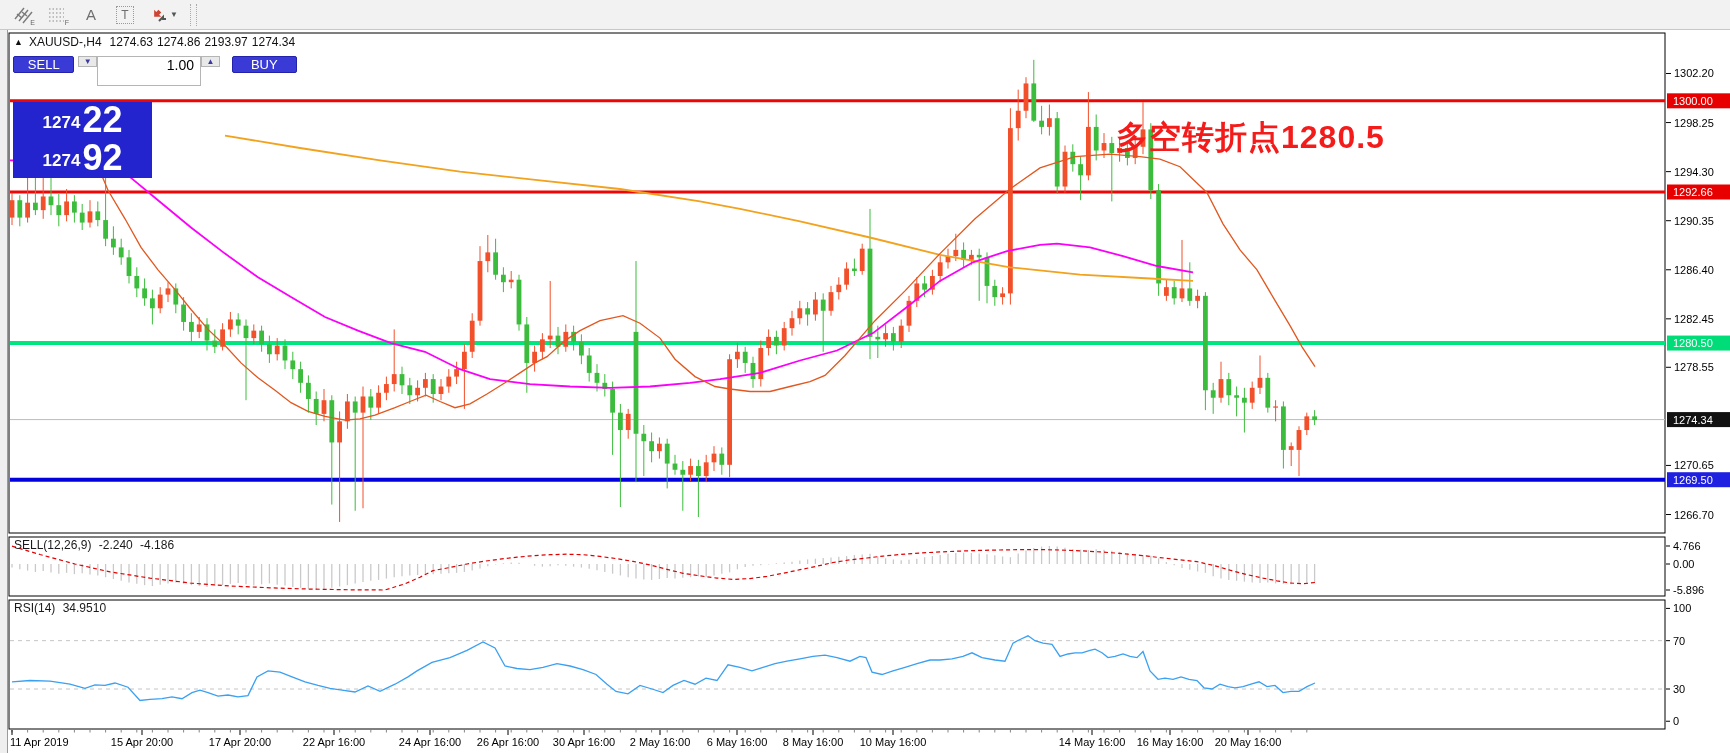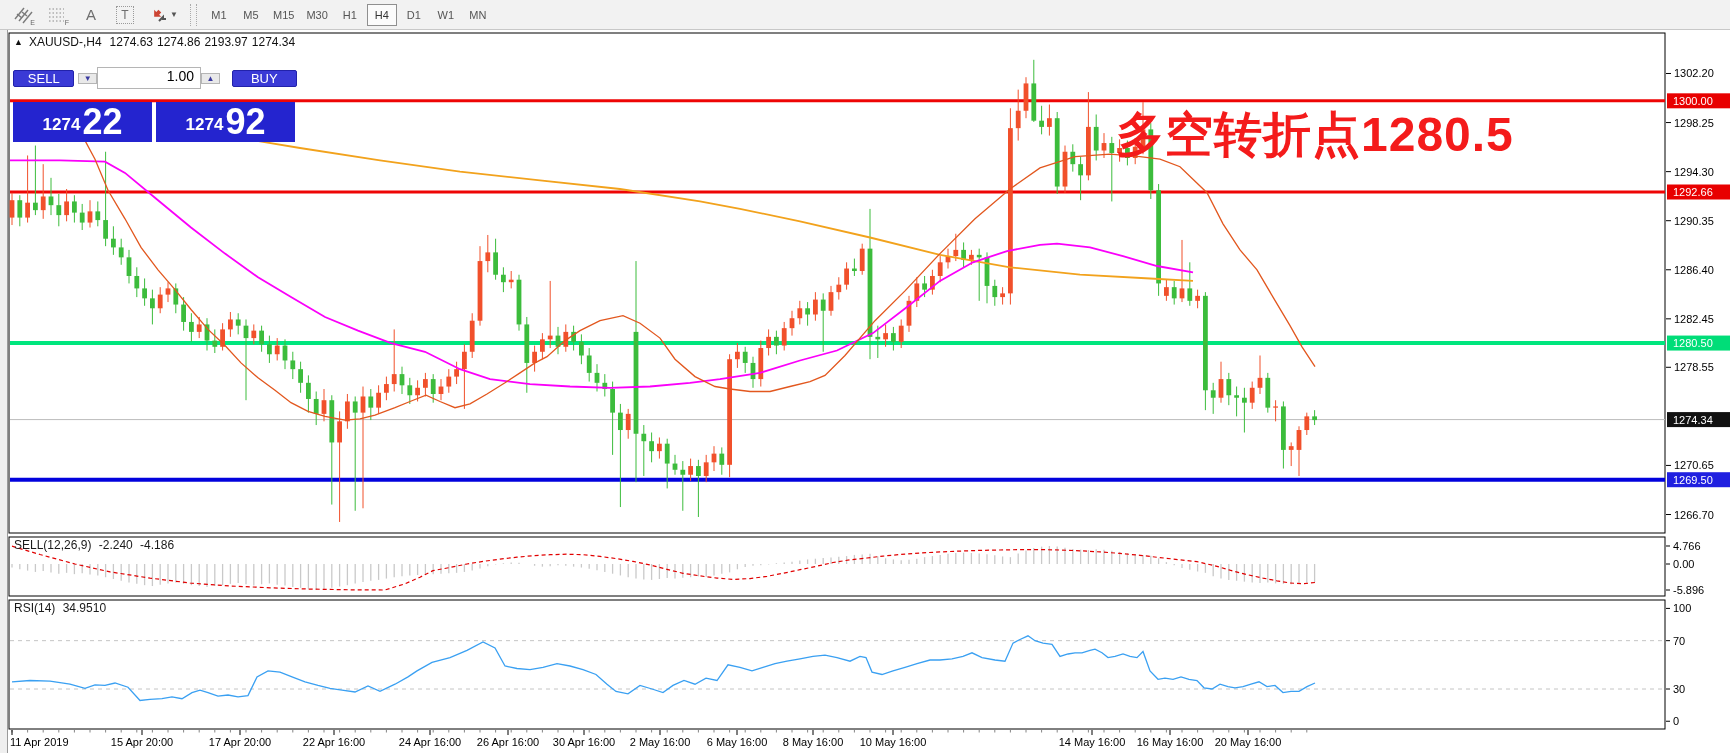--- a/index.html
+++ b/index.html
@@ -29,37 +29,37 @@
   
   .chart-window { position:absolute; left:8px; top:30px; width:1722px; height:723px; background:#fff; }
   .chart-window svg { position:absolute; left:0; top:0; }
 
   .symbol-header { position:absolute; left:6px; top:5px; font-size:12px; color:#111;
                    display:flex; gap:8px; align-items:center; white-space:nowrap; }
   .symbol-header .tri { font-size:9px; color:#111; margin-right:-2px; }
 
   
   .trade-panel { position:absolute; left:5px; top:26px; width:284px; }
-  .trade-row1 { display:flex; height:44px; align-items:center; }
+  .trade-row1 { display:flex; height:44px; align-items:flex-start; }
   .btn-blue { background:#3a3ad6; color:#fff; border:1px solid #2222aa; border-radius:2px;
               font-size:13px; display:flex; align-items:center; justify-content:center; }
   .sell-btn { width:63px; margin-right:4px; }
   .buy-btn  { width:67px; margin-left:12px; }
   .spin-btn { width:19px; background:#e9e9e9; border:1px solid #b5b5b5; color:#3a3aa0;
               font-size:8px; display:flex; align-items:center; justify-content:center; }
   .vol-input { width:104px; background:#fff; border:1px solid #b5b5b5; font-size:14px; color:#000;
-               text-align:right; padding:0 6px 4px 0; font-family:"Liberation Sans",sans-serif; }
-  .trade-row2 { display:flex; margin-top:2px; height:40px; }
+               text-align:right; padding:0 6px 12px 0; font-family:"Liberation Sans",sans-serif; }
+  .trade-row2 { display:flex; margin-top:2px; height:40px;flex-direction:column; }
   .price-box { width:139px; background:#2424cf; color:#fff; display:flex; align-items:flex-end;
                justify-content:center; padding-bottom:2px; }
   .price-box.left { margin-right:4px; }
   .price-small { font-size:17px; font-weight:bold; line-height:30px; }
   .price-big { font-size:36px; font-weight:bold; line-height:36px; margin-left:2px; }
 
-  .annotation { position:absolute; left:1108px; top:73px; font-size:48px; font-weight:bold;
+  .annotation { position:absolute; left:1108px; top:86px; font-size:32px; font-weight:bold;
                 color:#f41b1b; letter-spacing:1px; white-space:nowrap; }
 
   .ind-label { position:absolute; left:6px; font-size:12px; color:#1a1a1a; white-space:nowrap; }
   .ind-label span { margin-right:4px; }
   #macd-label { top:508px; }
   #rsi-label { top:571px; }
 </style>
 </head>
 <body>
 
@@ -94,31 +94,20 @@
     </div>
     <div class="tool-btn" style="width:44px;">
       <svg width="18" height="18" viewBox="0 0 18 18">
         <path d="M3 8 L8 3 L8 6 L11 6 L11 10 L8 10 L8 13 Z" fill="#cc4433" transform="rotate(-45 7 8)"></path>
         <path d="M9 15 L13 11 L13 13 L16 13" fill="none" stroke="#555" stroke-width="2"></path>
       </svg>
       <span style="font-size:8px;color:#555;margin-left:2px;">▼</span>
     </div>
   </div>
   <div class="tb-sep"></div>
-  <div class="tf-group" id="tf-group">
-      <div class="tf-btn">M1</div>
-      <div class="tf-btn">M5</div>
-      <div class="tf-btn">M15</div>
-      <div class="tf-btn">M30</div>
-      <div class="tf-btn">H1</div>
-      <div class="tf-btn active">H4</div>
-      <div class="tf-btn">D1</div>
-      <div class="tf-btn">W1</div>
-      <div class="tf-btn">MN</div>
-    </div>
 </div>
 
 <div class="gutter"></div>
 
 <div class="chart-window">
   <svg id="chart-svg" width="1722" height="723">
       <rect x="1" y="3" width="1656" height="500" fill="#fff" stroke="#000" stroke-width="1"></rect>
       <rect x="1" y="507" width="1656" height="59" fill="#fff" stroke="#000" stroke-width="1"></rect>
       <rect x="1" y="570" width="1656" height="129" fill="#fff" stroke="#000" stroke-width="1"></rect>
       <line x1="2" y1="70.81518000000102" x2="1657" y2="70.81518000000102" stroke="#ee0505" stroke-width="3"></line>

